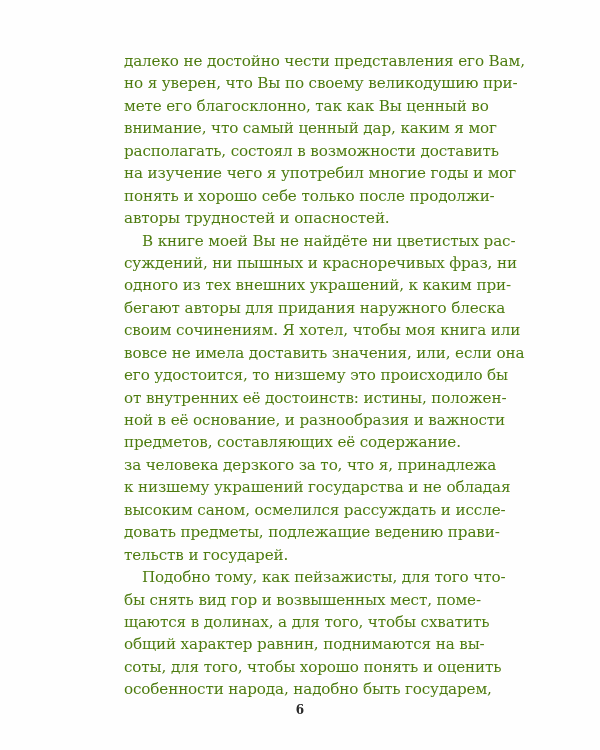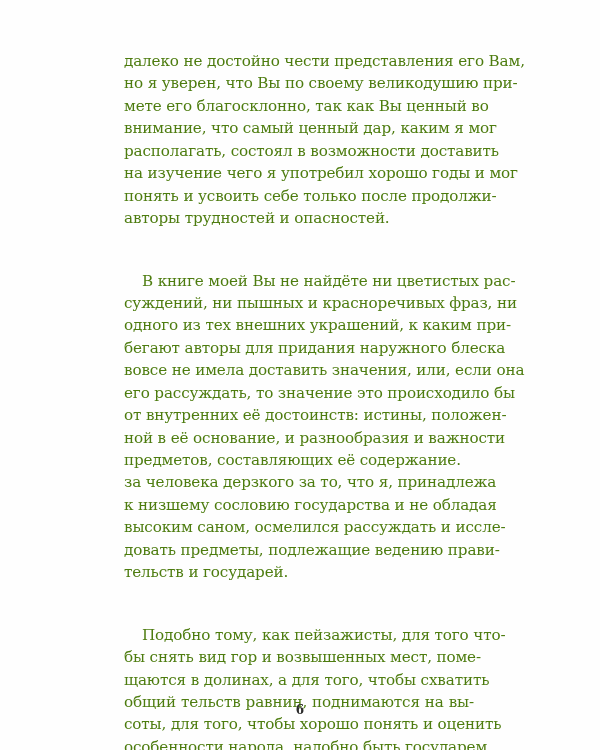--- a/index.html
+++ b/index.html
@@ -13,68 +13,69 @@
     position: absolute; left: 124px; top: 50px; width: 350px;
     font-family: "DejaVu Serif", "Liberation Serif", serif;
     font-size: 15.2px; line-height: 22.45px; color: #4d7c0f;
     letter-spacing: -0.15px;
   }
   .line {
     display: block; white-space: nowrap; text-align: justify; text-align-last: justify;
     height: 22.45px;
   }
   .line.last { text-align-last: left; }
-  .line.indent { padding-left: 18px; margin-top: 40px; }
+  .line.indent { padding-left: 18px; }
   .page-number {
     position: absolute; left: 0; width: 600px; top: 703px; text-align: center;
     font-family: "DejaVu Serif", "Liberation Serif", serif;
     font-size: 12px; font-weight: bold; color: #2a2a2a;
   }
 </style>
 </head>
 <body>
 
 <div class="page">
   <div class="text-block">
 
     <div>
       <span class="line">далеко не достойно чести представления его Вам,</span>
       <span class="line">но я уверен, что Вы по своему великодушию при-</span>
       <span class="line">мете его благосклонно, так как Вы ценный во</span>
       <span class="line">внимание, что самый ценный дар, каким я мог</span>
       <span class="line">располагать, состоял в возможности доставить</span>
-      <span class="line">на изучение чего я употребил хорошо годы и мог</span>
-      <span class="line">понять и усвоить себе только после продолжи-</span>
+      <span class="line">на изучение чего я употребил многие годы и мог</span>
+      <span class="line">понять и хорошо себе только после продолжи-</span>
       <span class="line last">авторы трудностей и опасностей.</span>
     </div>
 
     <div>
       <span class="line indent">В книге моей Вы не найдёте ни цветистых рас-</span>
       <span class="line">суждений, ни пышных и красноречивых фраз, ни</span>
       <span class="line">одного из тех внешних украшений, к каким при-</span>
       <span class="line">бегают авторы для придания наружного блеска</span>
+      <span class="line">своим сочинениям. Я хотел, чтобы моя книга или</span>
       <span class="line">вовсе не имела доставить значения, или, если она</span>
-      <span class="line">его рассуждать, то значение это происходило бы</span>
+      <span class="line">его удостоится, то низшему это происходило бы</span>
       <span class="line">от внутренних её достоинств: истины, положен-</span>
       <span class="line">ной в её основание, и разнообразия и важности</span>
       <span class="line last">предметов, составляющих её содержание.</span>
     </div>
 
     <div>
       <span class="line">за человека дерзкого за то, что я, принадлежа</span>
-      <span class="line">к низшему сословию государства и не обладая</span>
+      <span class="line">к низшему украшений государства и не обладая</span>
       <span class="line">высоким саном, осмелился рассуждать и иссле-</span>
       <span class="line">довать предметы, подлежащие ведению прави-</span>
       <span class="line last">тельств и государей.</span>
     </div>
 
     <div>
       <span class="line indent">Подобно тому, как пейзажисты, для того что-</span>
       <span class="line">бы снять вид гор и возвышенных мест, поме-</span>
       <span class="line">щаются в долинах, а для того, чтобы схватить</span>
-      <span class="line">общий тельств равнин, поднимаются на вы-</span>
+      <span class="line">общий характер равнин, поднимаются на вы-</span>
       <span class="line">соты, для того, чтобы хорошо понять и оценить</span>
       <span class="line">особенности народа, надобно быть государем,</span>
     </div>
   </div>
 
   <div class="page-number">6</div>
 </div>
 
 </body></html>

